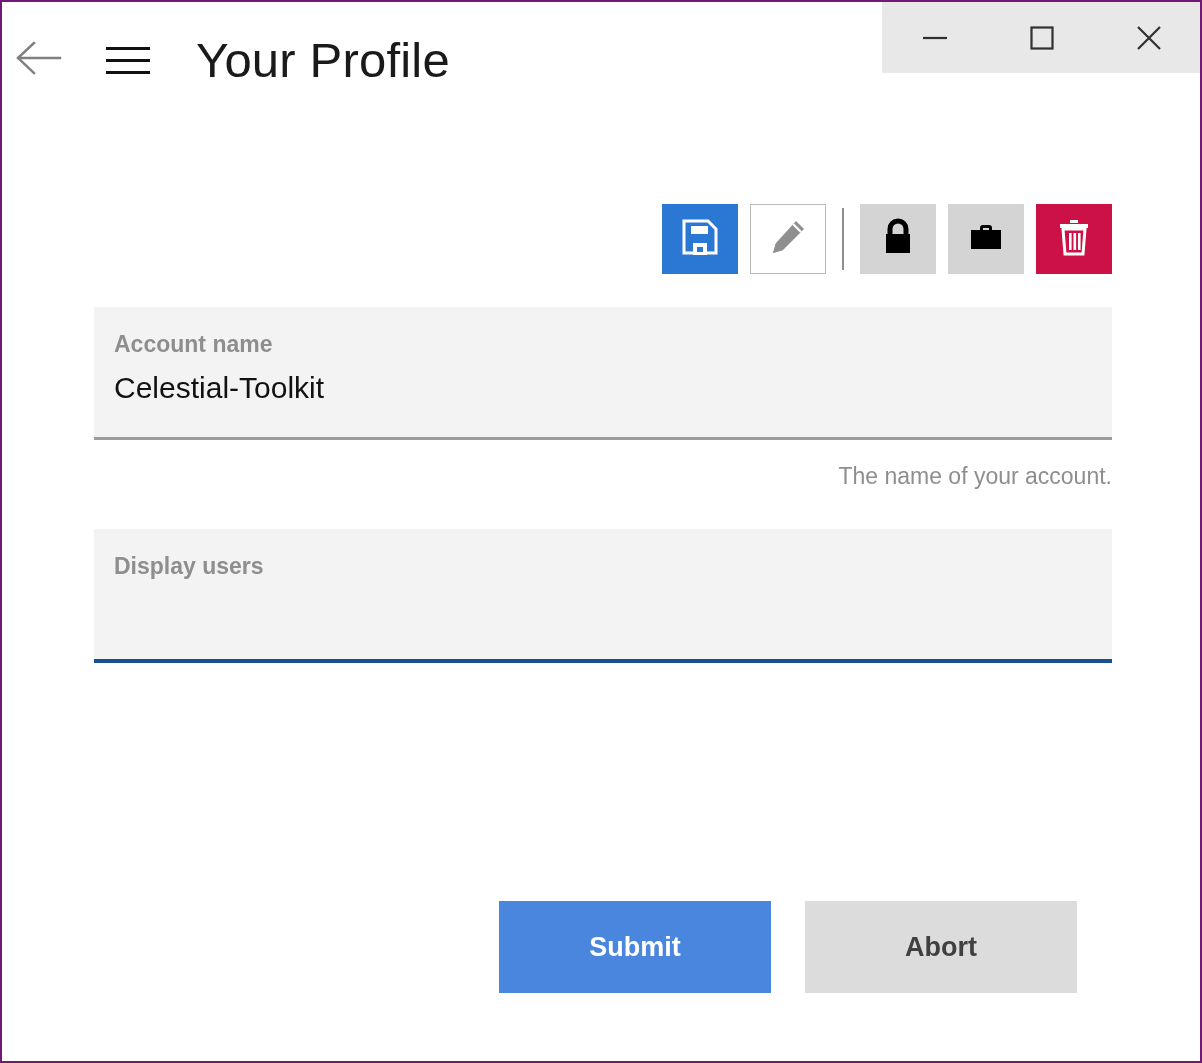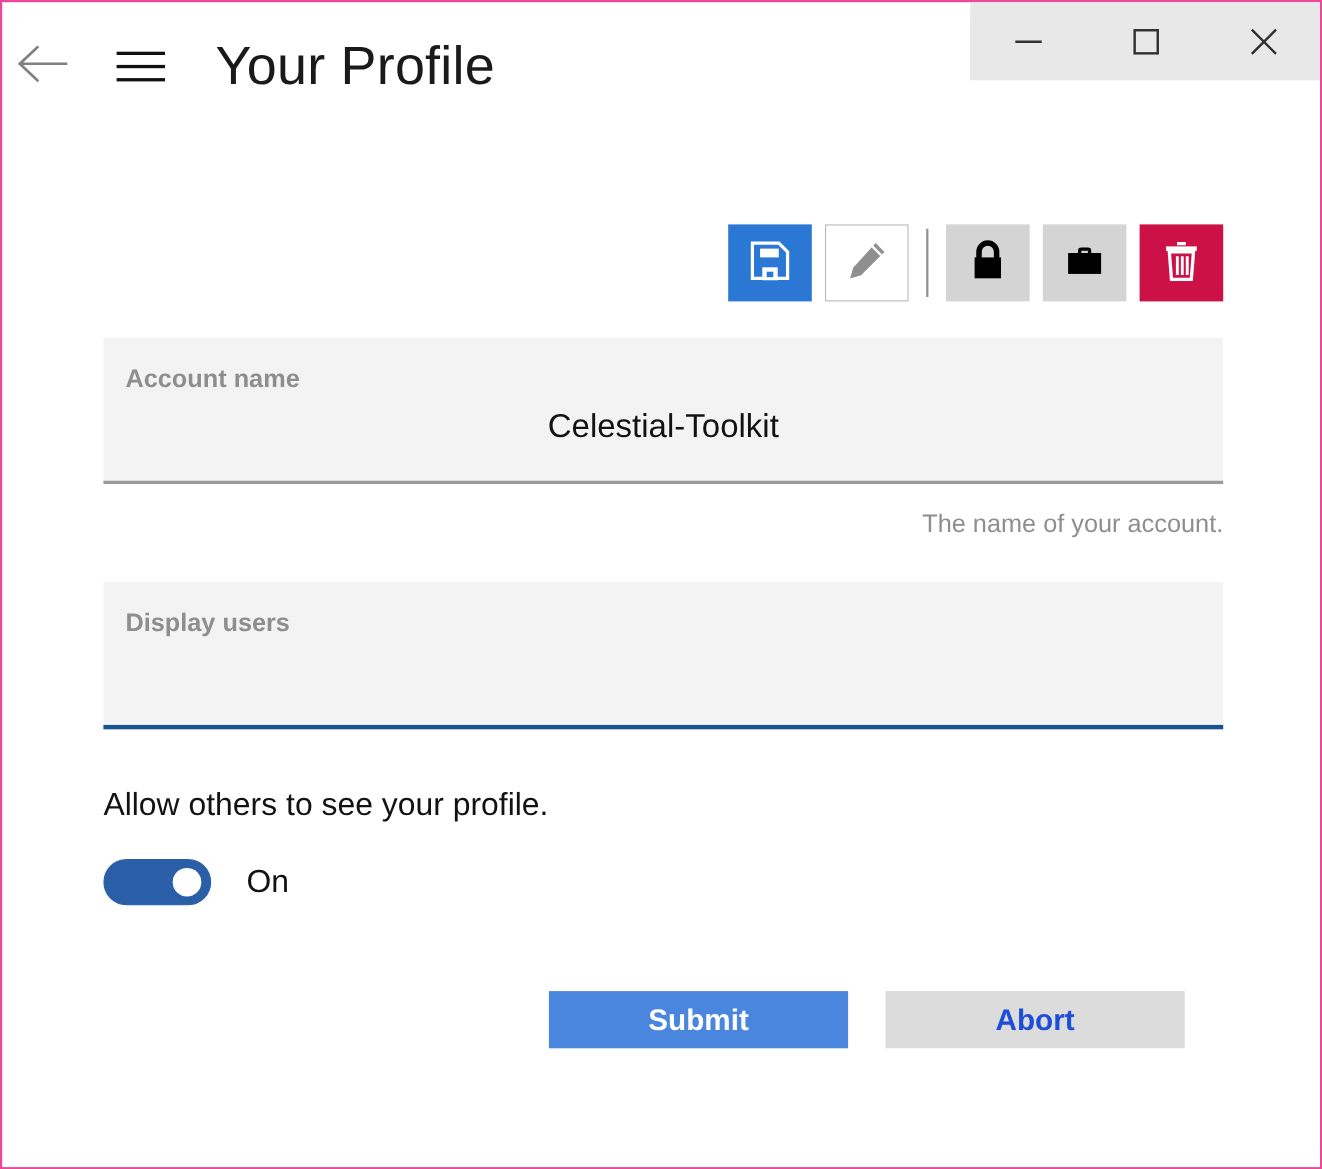--- a/index.html
+++ b/index.html
@@ -8,21 +8,21 @@
     background: #ffffff;
   }
   body {
     font-family: "Liberation Sans", sans-serif;
   }
   .window {
     position: relative;
     width: 1202px;
     height: 1063px;
     box-sizing: border-box;
-    border: 2px solid #ec4899;
+    border: 2px solid #701a75;
     background: #ffffff;
     overflow: hidden;
   }
 
   
   .titlebar {
     position: relative;
     height: 118px;
   }
   .caption-panel {
@@ -135,21 +135,20 @@
     line-height: 1.2;
     margin-bottom: 10px;
   }
   .field-value {
     font-size: 30px;
     color: #121212;
     font-weight: 400;
     line-height: 1.25;
     display: flex;
     align-items: center;
-    justify-content: center;
   }
   .underline {
     height: 3px;
     background: #9b9b9b;
   }
   .underline.focused {
     height: 4px;
     background: #18518f;
   }
   .field-help {
@@ -210,36 +209,36 @@
   
   .actions {
     position: absolute;
     top: 899px;
     left: 497px;
     display: flex;
     align-items: flex-start;
   }
   .btn {
     width: 272px;
-    height: 52px;
+    height: 92px;
     display: flex;
     align-items: center;
     justify-content: center;
     font-size: 27px;
     font-weight: bold;
     box-sizing: border-box;
   }
   .btn-submit {
     background: #4a86de;
     color: #ffffff;
     margin-right: 34px;
   }
   .btn-abort {
     background: #dcdcdc;
-    color: #1d4ed8;
+    color: #404040;
   }
 </style>
 </head>
 <body>
 
 <div class="window">
 
   <div class="titlebar">
 
     <div class="nav-row">
@@ -357,29 +356,20 @@
       <div class="field-help">The name of your account.</div>
     </div>
 
     <div class="field-block">
       <div class="field-box">
         <div class="field-label">Display users</div>
       </div>
       <div class="underline focused"></div>
     </div>
 
-    <div class="toggle-section">
-      <div class="toggle-caption">Allow others to see your profile.</div>
-      <div class="toggle-row">
-        <div class="switch">
-          <div class="knob"></div>
-        </div>
-        <div class="switch-state">On</div>
-      </div>
-    </div>
   </div>
 
   <div class="actions">
     <div class="btn btn-submit">Submit</div>
     <div class="btn btn-abort">Abort</div>
   </div>
 
 </div>
 
 </body></html>

